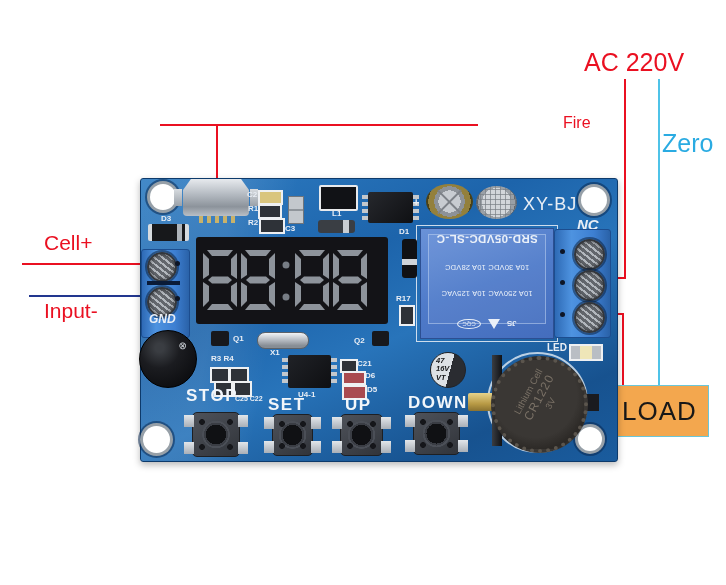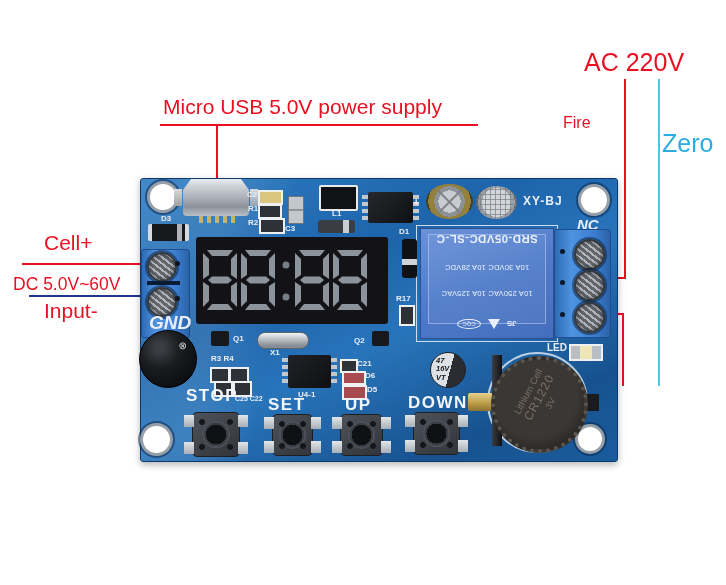--- a/index.html
+++ b/index.html
@@ -105,28 +105,29 @@
   <div class="rline" style="left:624px;top:79px;width:2px;height:199px"></div>
   <div class="rline" style="left:589px;top:277px;width:37px;height:2px"></div>
   <div class="rline" style="left:590px;top:313px;width:34px;height:2px"></div>
   <div class="rline" style="left:622px;top:313px;width:2px;height:73px"></div>
   <div class="cline" style="left:658px;top:79px;width:2px;height:307px"></div>
   <div class="rline" style="left:22px;top:263px;width:138px;height:2px"></div>
   <div class="dot" style="left:153px;top:260px;width:7px;height:7px"></div>
   <div class="nline" style="left:29px;top:295px;width:133px;height:2px"></div>
   <div class="ndot" style="left:155px;top:292px;width:7px;height:7px"></div>
 
-  <div class="ann" style="left:163px;top:96px;font-size:21px">Micro USB 5.0V power supply</div>
   <div class="ann" style="left:584px;top:49px;font-size:25px">AC 220V</div>
   <div class="ann" style="left:563px;top:115px;font-size:16px">Fire</div>
   <div class="ann cyan" style="left:662px;top:130px;font-size:25px">Zero</div>
   <div class="ann" style="left:44px;top:232px;font-size:21px">Cell+</div>
-  <div class="ann" style="left:13px;top:275px;font-size:17.5px">DC 5.0V~60V</div>
   <div class="ann" style="left:44px;top:300px;font-size:21px">Input-</div>
 
+  <div id="load-box">
+    <span>LOAD</span>
+  </div>
 
 
   <div id="pcb">
     <div class="hole" style="left:9px;top:5px;width:26px;height:26px"></div>
     <div class="hole" style="left:440px;top:8px;width:26px;height:26px"></div>
     <div class="hole" style="left:2px;top:247px;width:27px;height:27px"></div>
     <div class="hole" style="left:437px;top:248px;width:24px;height:24px"></div>
 
     <div class="abs" style="left:33px;top:10px;width:8px;height:17px;background:linear-gradient(#d7dbdf,#9aa1a9)"></div>
     <div class="abs" style="left:109px;top:10px;width:8px;height:17px;background:linear-gradient(#d7dbdf,#9aa1a9)"></div>
@@ -161,21 +162,21 @@
     <div class="abs" style="left:227px;top:13px;width:45px;height:31px;border-radius:2px;
          background:linear-gradient(135deg,#26282d,#0f1013)"></div>
 
     <div class="ecap" id="ecap1">
         <i class="x1"></i>
         <i class="x3"></i>
       </div>
     <div class="ecap" id="ecap2"></div>
     <div class="sk" style="left:272px;top:18px;font-size:11px">+</div>
 
-    <div class="sk" style="left:382px;top:16px;font-size:12px;font-weight:bold;letter-spacing:1px">XY-BJ</div>
+    <div class="sk" style="left:382px;top:16px;font-size:18px;font-weight:normal;letter-spacing:1px">XY-BJ</div>
     <div class="sk" style="left:436px;top:38px;font-size:15px;font-style:italic">NC</div>
 
     <div id="relay-outline"></div>
     <div id="relay">
       <div id="relay-text">
         <div class="rl-logos">
           <span class="ulmark">JS</span>
           <span class="tri"></span>
           <span class="cqc-oval">CQC</span>
         </div>
@@ -198,21 +199,21 @@
     <div class="tdot" style="left:419px;top:70px"></div>
     <div class="tdot" style="left:419px;top:101px"></div>
     <div class="tdot" style="left:419px;top:133px"></div>
 
     <div class="terminal" style="left:0;top:70px;width:47px;height:87px"></div>
     <div class="screw" style="left:6px;top:73px;width:26px;height:26px"></div>
     <div class="screw" style="left:6px;top:108px;width:26px;height:26px"></div>
     <div class="tdot" style="left:34px;top:82px"></div>
     <div class="tdot" style="left:34px;top:117px"></div>
     <div class="abs" style="left:6px;top:102px;width:33px;height:4px;background:#0a1b38"></div>
-    <div class="sk" style="left:8px;top:134px;font-size:19px;font-style:italic">GND</div>
+    <div class="sk" style="left:8px;top:134px;font-size:12px;font-style:italic">GND</div>
 
     <div class="abs" style="left:55px;top:58px;width:192px;height:87px" title="88:88">
       <svg width="192" height="87" viewBox="0 0 192 87">
         <defs>
           <g id="d8" fill="#8d939b">
             <polygon points="5,1 31,1 26,7 10,7"></polygon>
             <polygon points="1,4 7,10 7,26 1,30"></polygon>
             <polygon points="35,4 35,30 29,26 29,10"></polygon>
             <polygon points="6,31 10,27.5 26,27.5 30,31 26,34.5 10,34.5"></polygon>
             <polygon points="1,33 7,37 7,52 1,58"></polygon>

